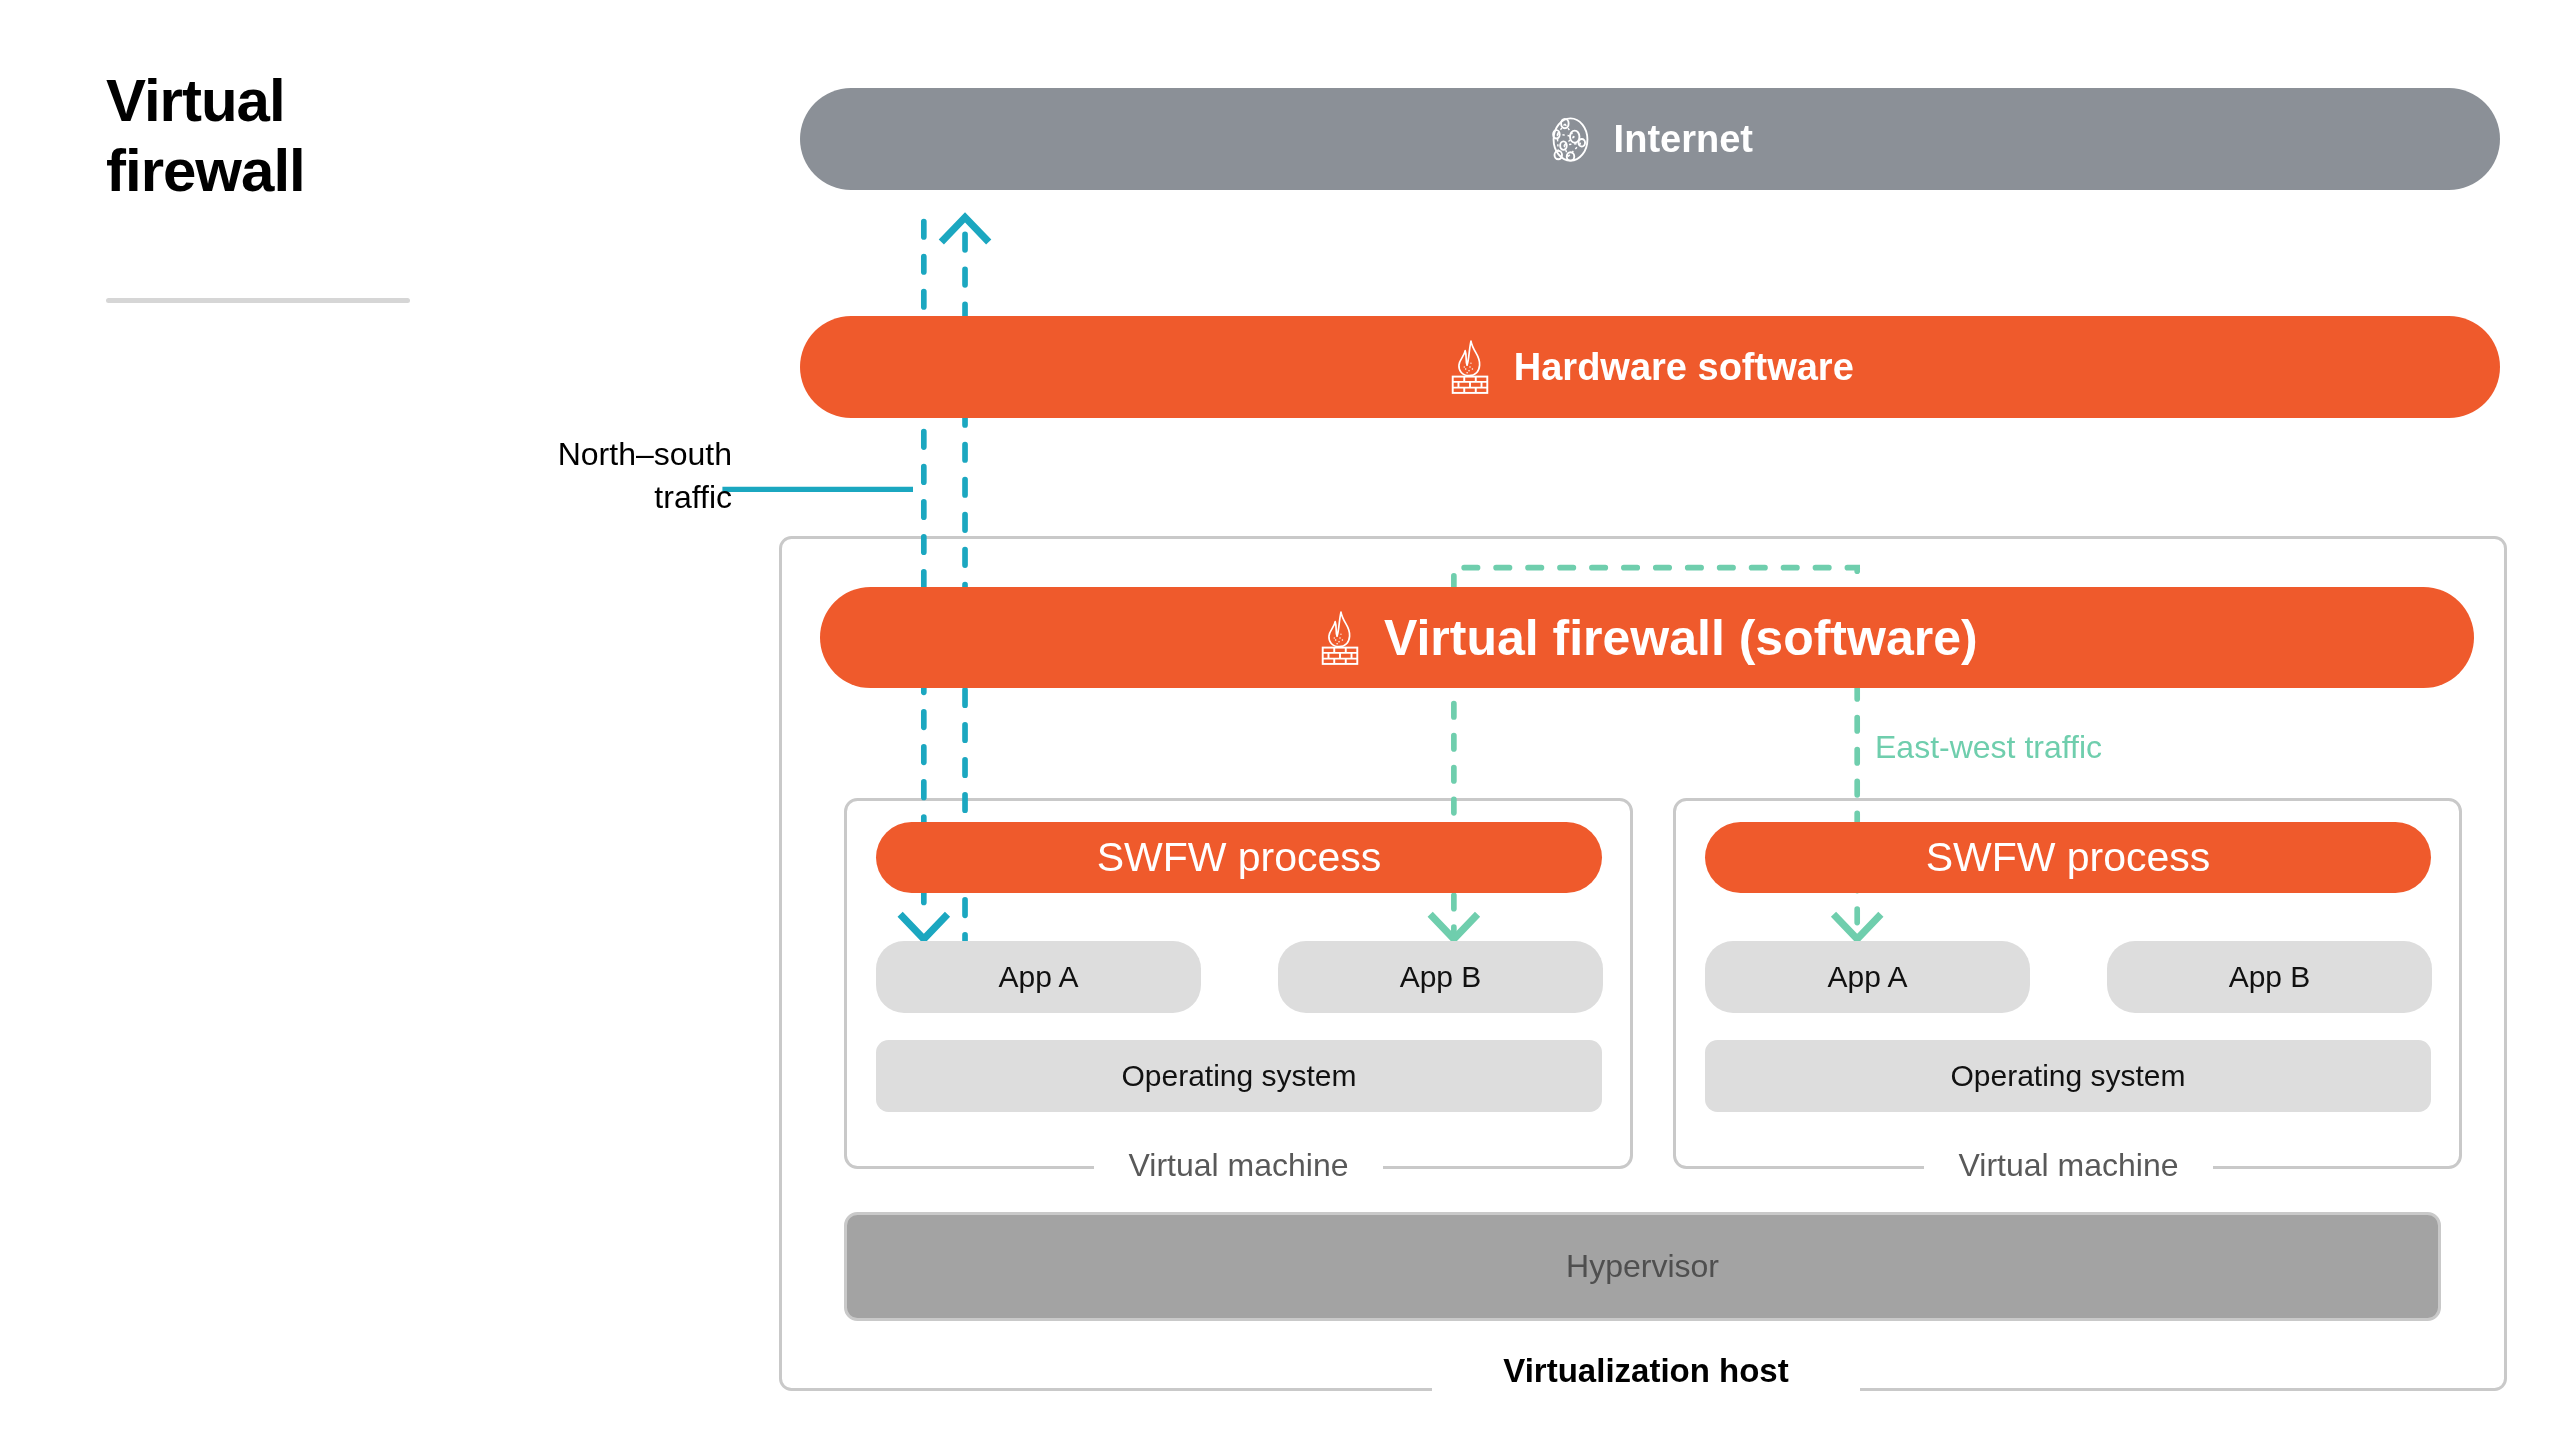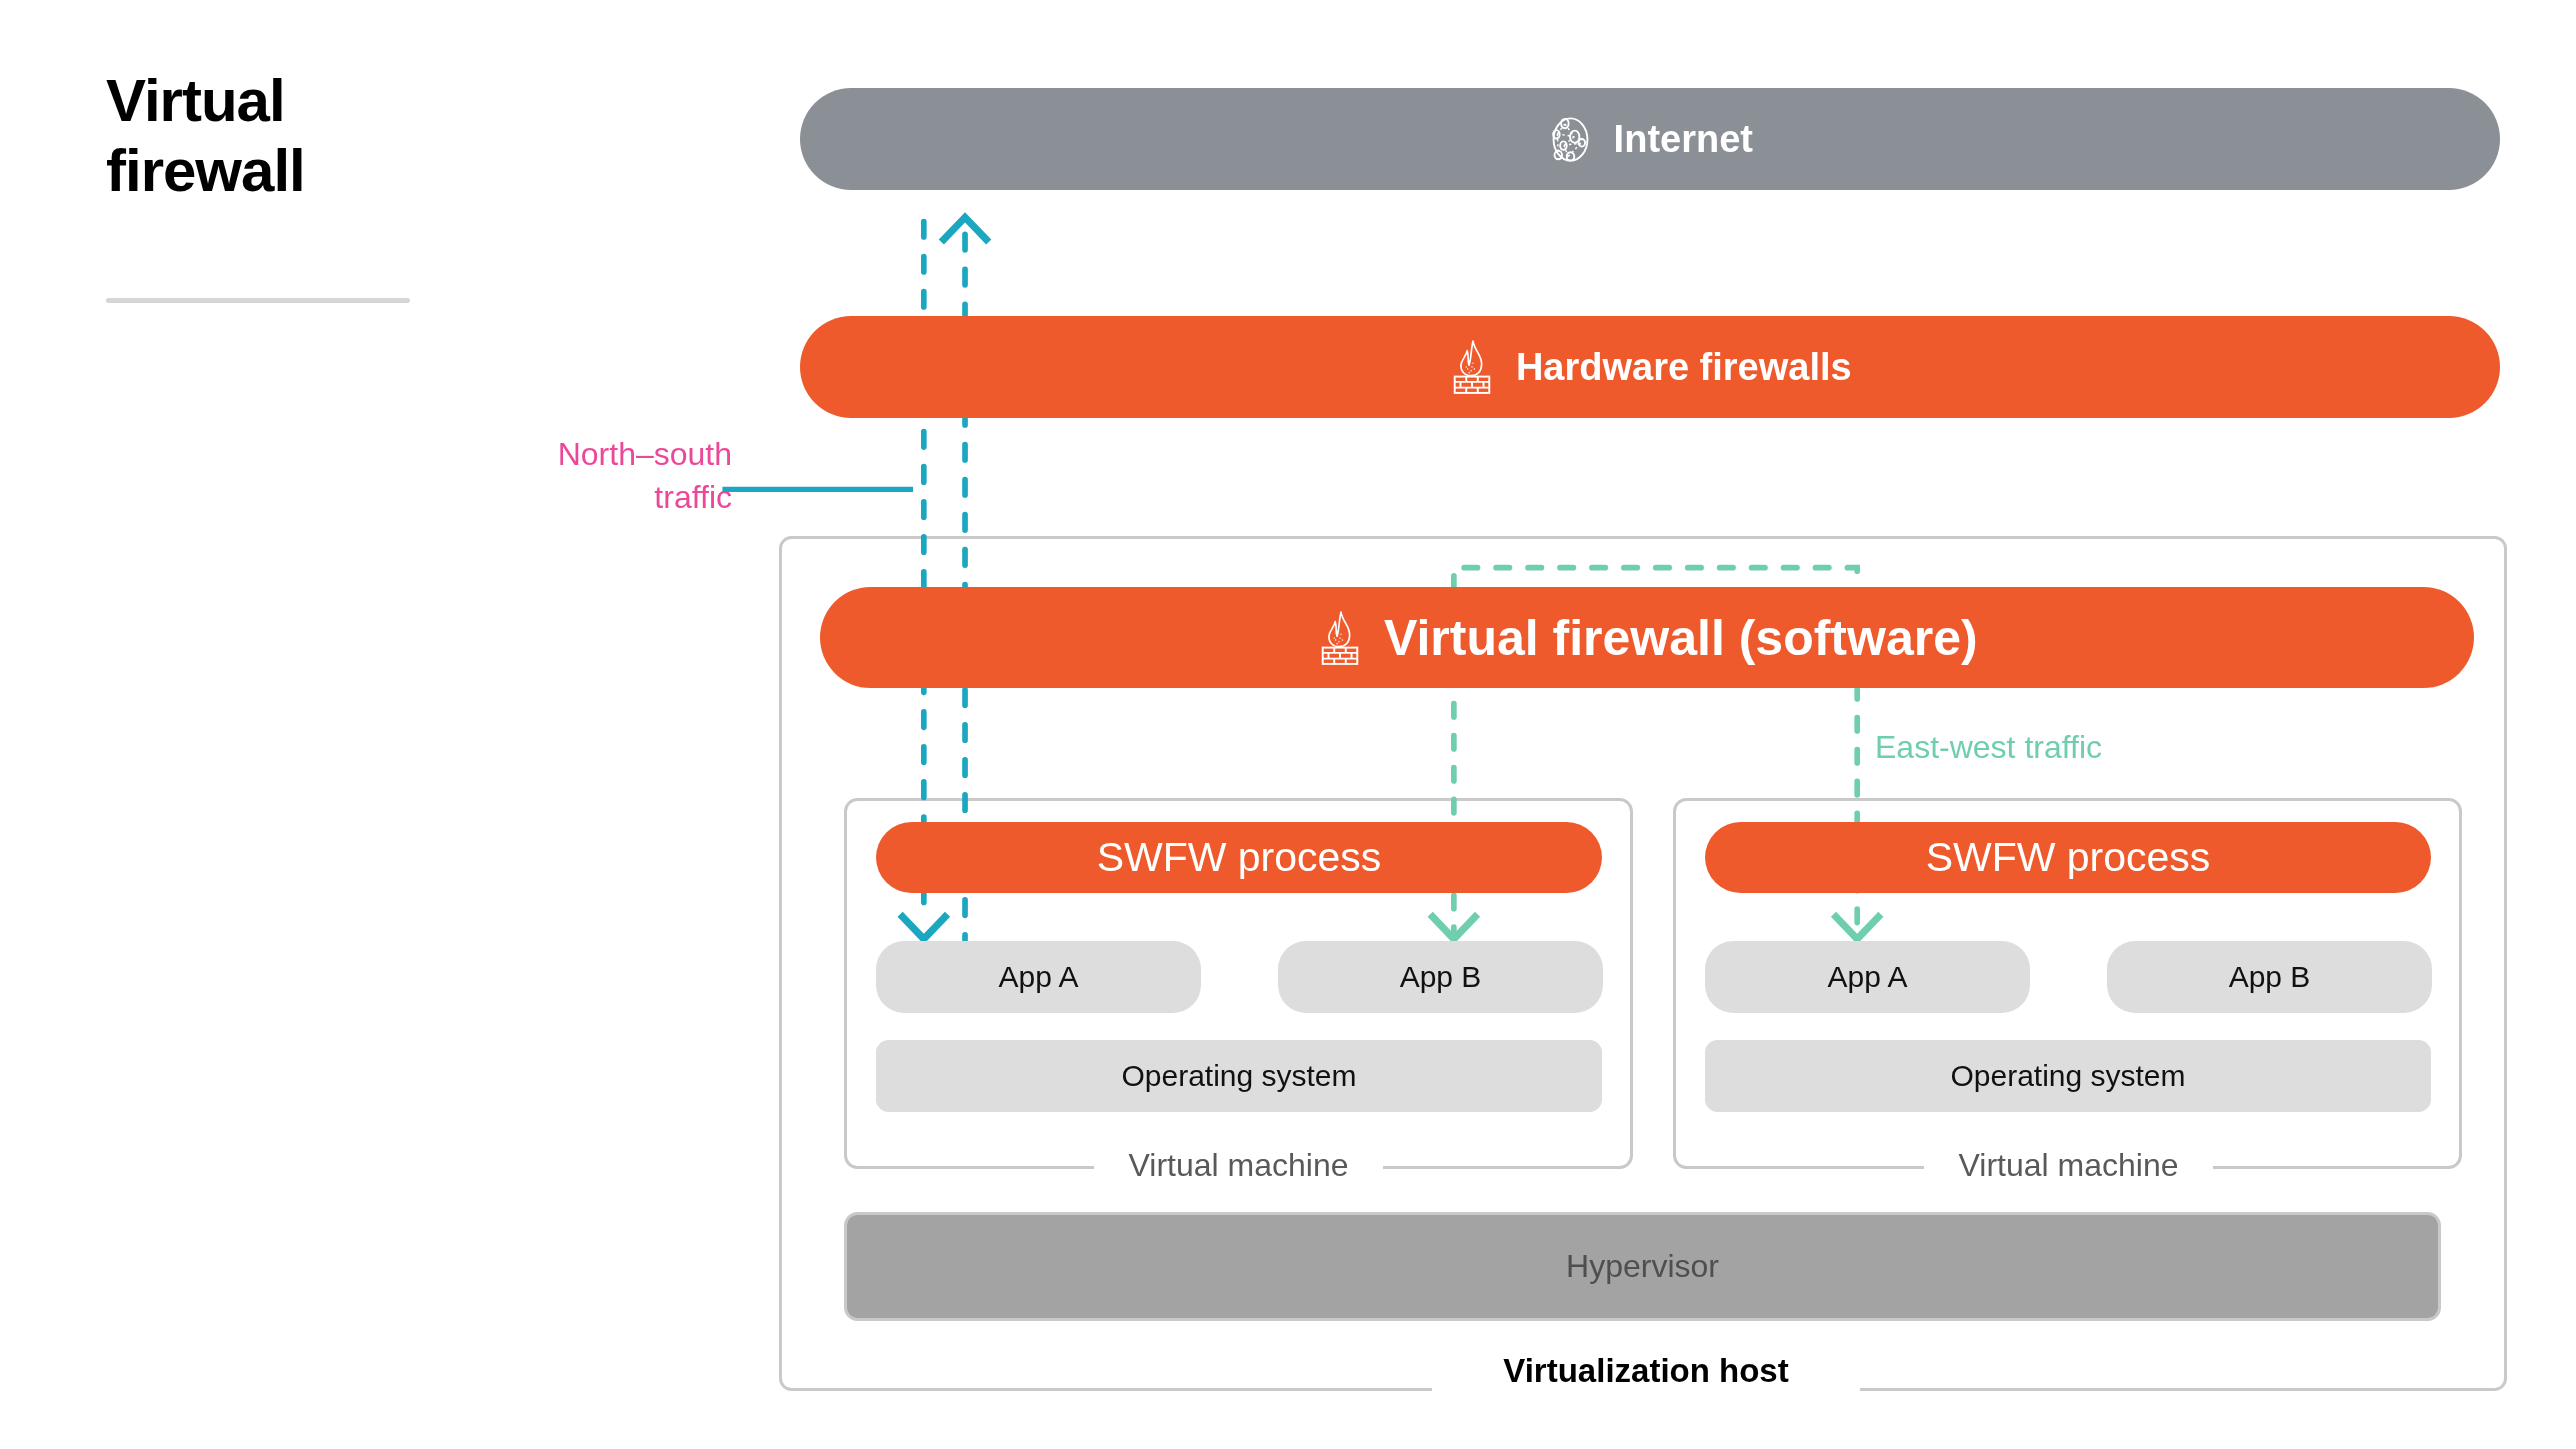--- a/index.html
+++ b/index.html
@@ -210,21 +210,21 @@
 
   
   #ns-label {
     position: absolute;
     left: 402px;
     top: 433px;
     width: 330px;
     text-align: right;
     font-size: 32px;
     line-height: 1.33;
-    color: #ec4899;
+    color: #000000;
     white-space: pre-line;
   }
   #ew-label {
     position: absolute;
     left: 1875px;
     top: 729px;
     font-size: 32px;
     color: #6fcead;
     white-space: nowrap;
   }
@@ -327,21 +327,21 @@
           <path d="M 38 76 V 87"></path>
           <path d="M 62 76 V 87"></path>
           <path d="M 26 87 V 99"></path>
           <path d="M 50 87 V 99"></path>
           <path d="M 74 87 V 99"></path>
           <path d="M 38 99 V 110"></path>
           <path d="M 62 99 V 110"></path>
         </g>
       </svg>
     </span>
-    <span class="pill-label">Hardware firewalls</span>
+    <span class="pill-label">Hardware software</span>
   </div>
 
   <div class="pill" id="vfw-bar">
     <span class="bar-icon">
       <svg width="48" height="54" viewBox="0 0 100 112" xmlns="http://www.w3.org/2000/svg">
         <path d="M 52 2 C 56 24 72 32 70 52 C 69 66 60 74 48 74 C 34 74 26 64 27 52 C 28 40 38 34 40 22 C 44 34 40 44 44 52 C 48 40 48 20 52 2 Z" fill="none" stroke="#ffffff" stroke-width="3.5" stroke-linejoin="round"></path>
         <g fill="#ffffff">
           <circle cx="44" cy="52" r="1.6"></circle>
             <circle cx="50" cy="56" r="1.6"></circle>
           <circle cx="41" cy="60" r="1.6"></circle>

